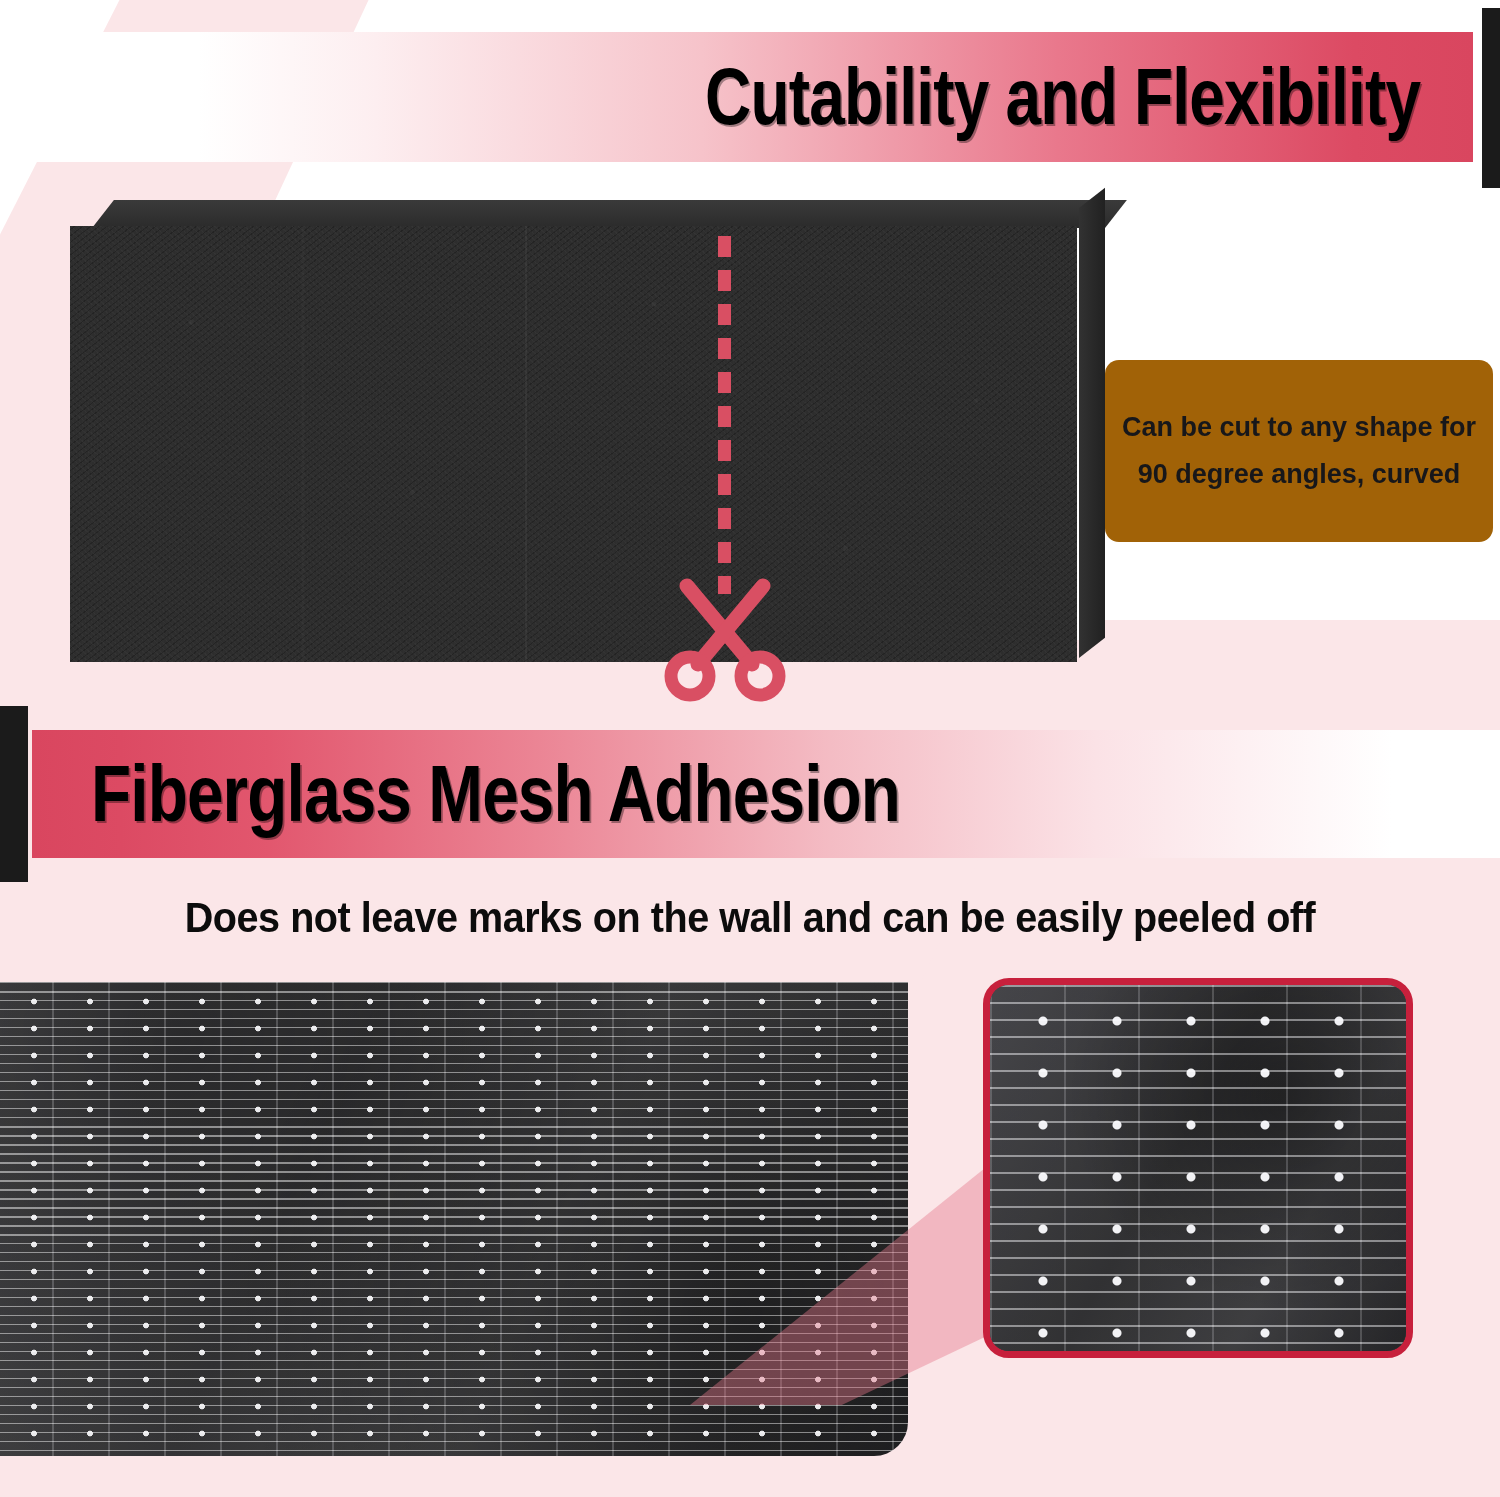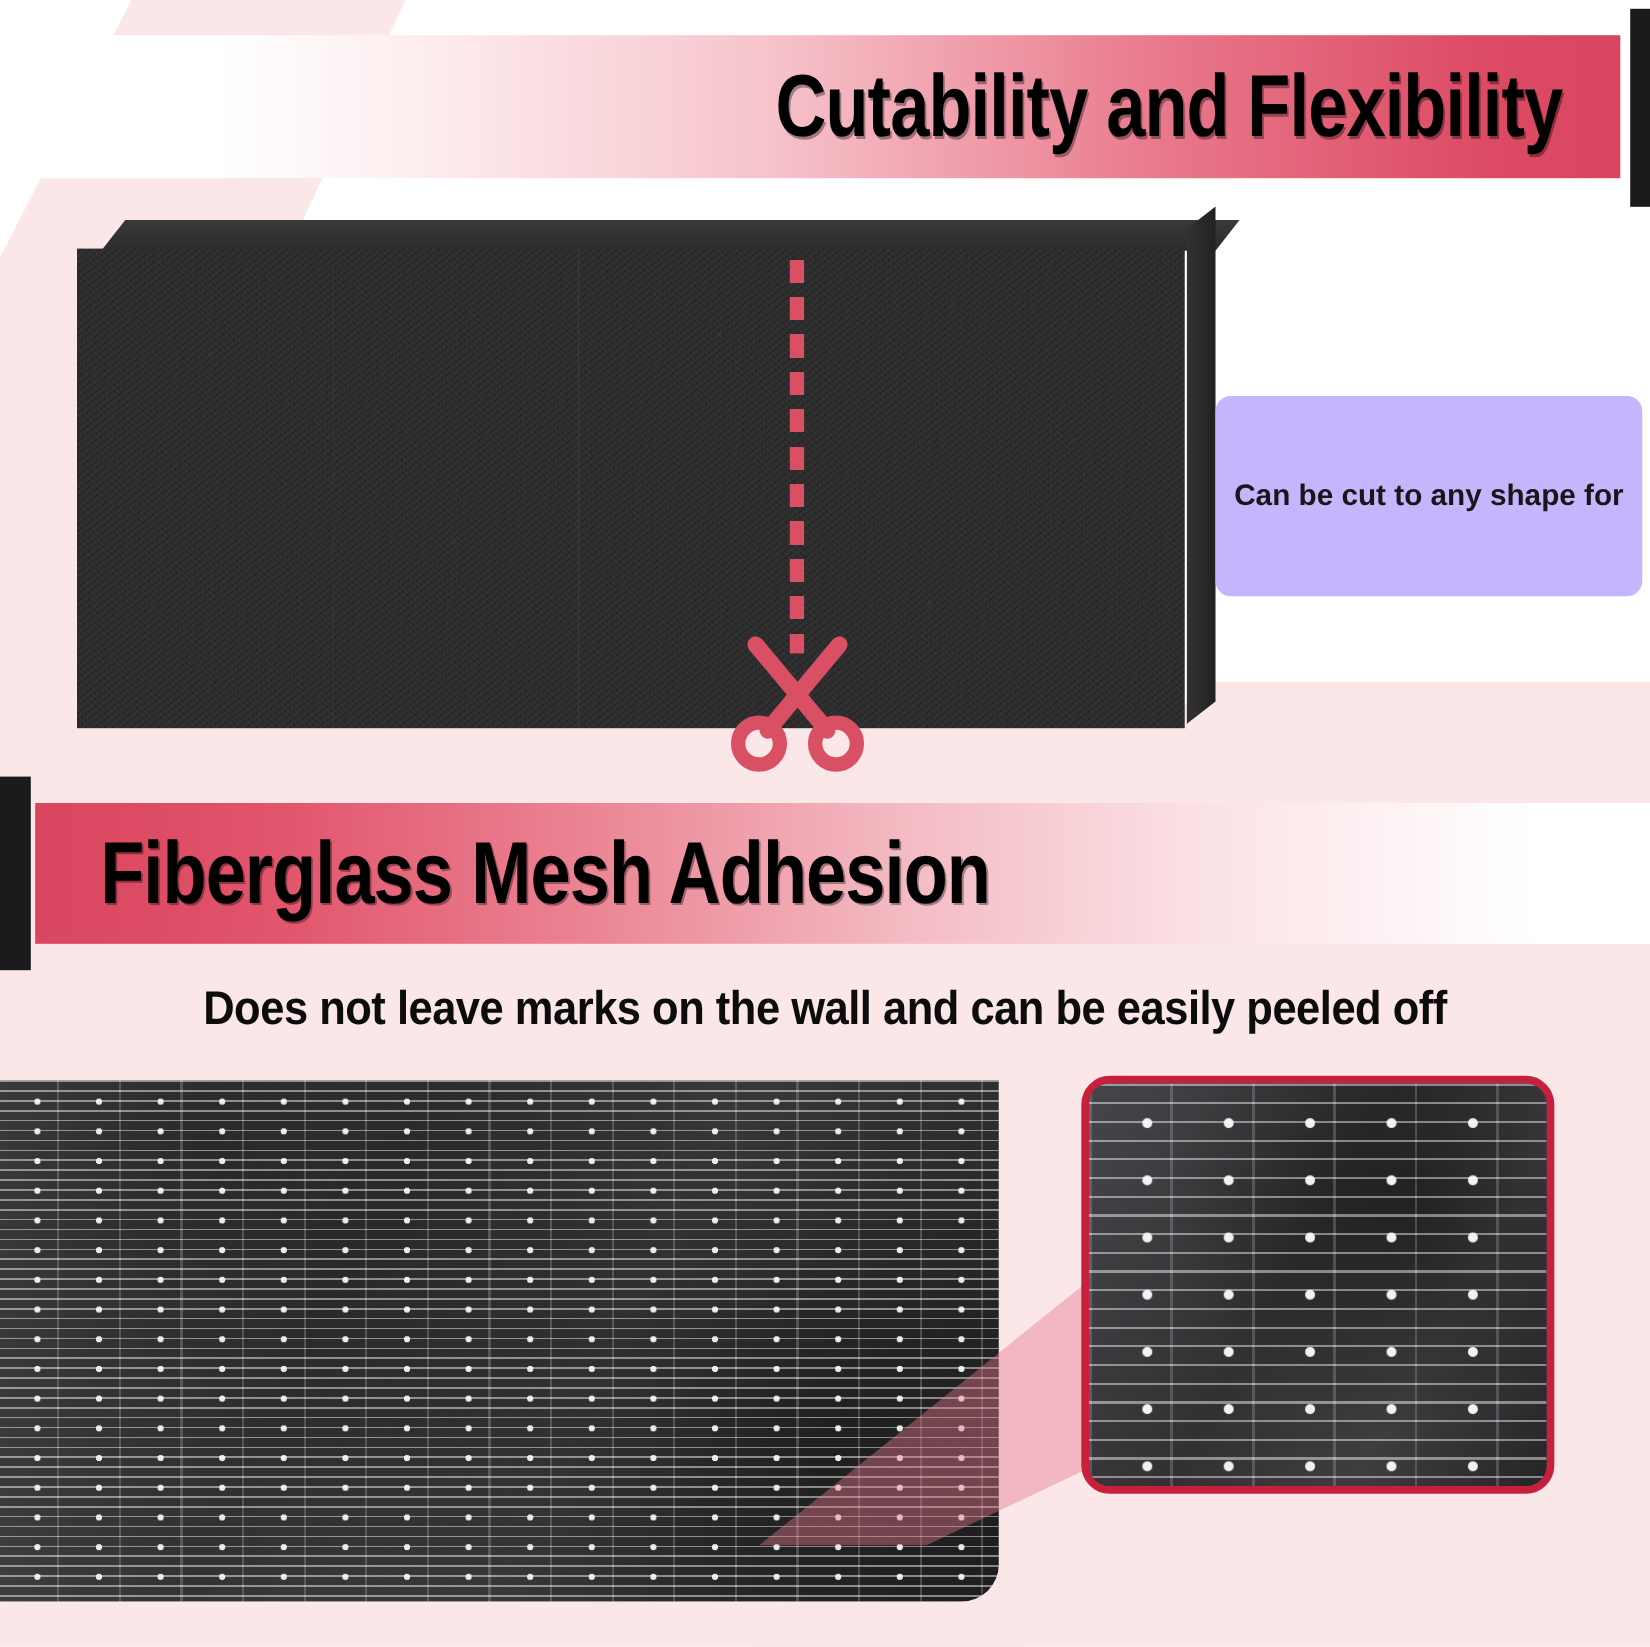--- a/index.html
+++ b/index.html
@@ -89,21 +89,21 @@
     background:repeating-linear-gradient(to bottom,
       #d94f63 0 21px, transparent 21px 34px);
   }
 
   
   .scissors { position:absolute; left:660px; top:578px; width:130px; height:125px; z-index:7; }
 
   
   .callout {
     position:absolute; left:1105px; top:360px; width:388px; height:182px;
-    background:#c4b5fd; border-radius:14px; z-index:6;
+    background:#a16207; border-radius:14px; z-index:6;
     display:flex; flex-direction:column; align-items:center; justify-content:center;
     padding:8px 14px;
   }
   .callout p {
     font-size:27px; font-weight:bold; color:#17171a; line-height:1.75;
     text-align:center; white-space:nowrap;
   }
 
   
   .banner2-black {
@@ -212,20 +212,21 @@
       <line x1="27" y1="8" x2="92" y2="86"></line>
       <line x1="103" y1="8" x2="38" y2="86"></line>
     </g>
     <circle cx="30" cy="98" r="19" fill="none" stroke="#d94f63" stroke-width="13"></circle>
     <circle cx="100" cy="98" r="19" fill="none" stroke="#d94f63" stroke-width="13"></circle>
   </svg>
 </div>
 
 <div class="callout">
   <p>Can be cut to any shape for</p>
+  <p>90 degree angles, curved</p>
 </div>
 
 <div class="banner2-black"></div>
 <div class="banner2">
   <div class="banner2-title">Fiberglass Mesh Adhesion</div>
 </div>
 
 <div class="subtitle">Does not leave marks on the wall and can be easily peeled off</div>
 
 <div class="mesh-main mesh-texture">

